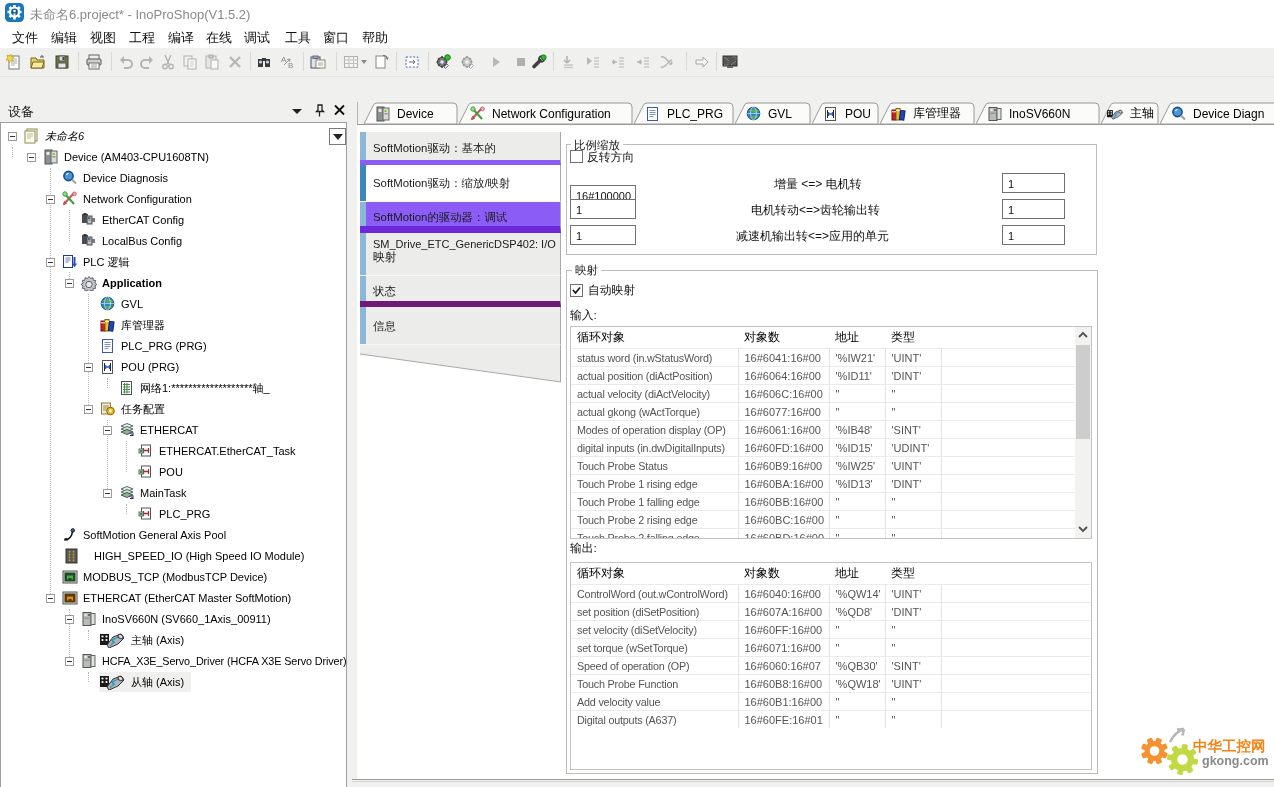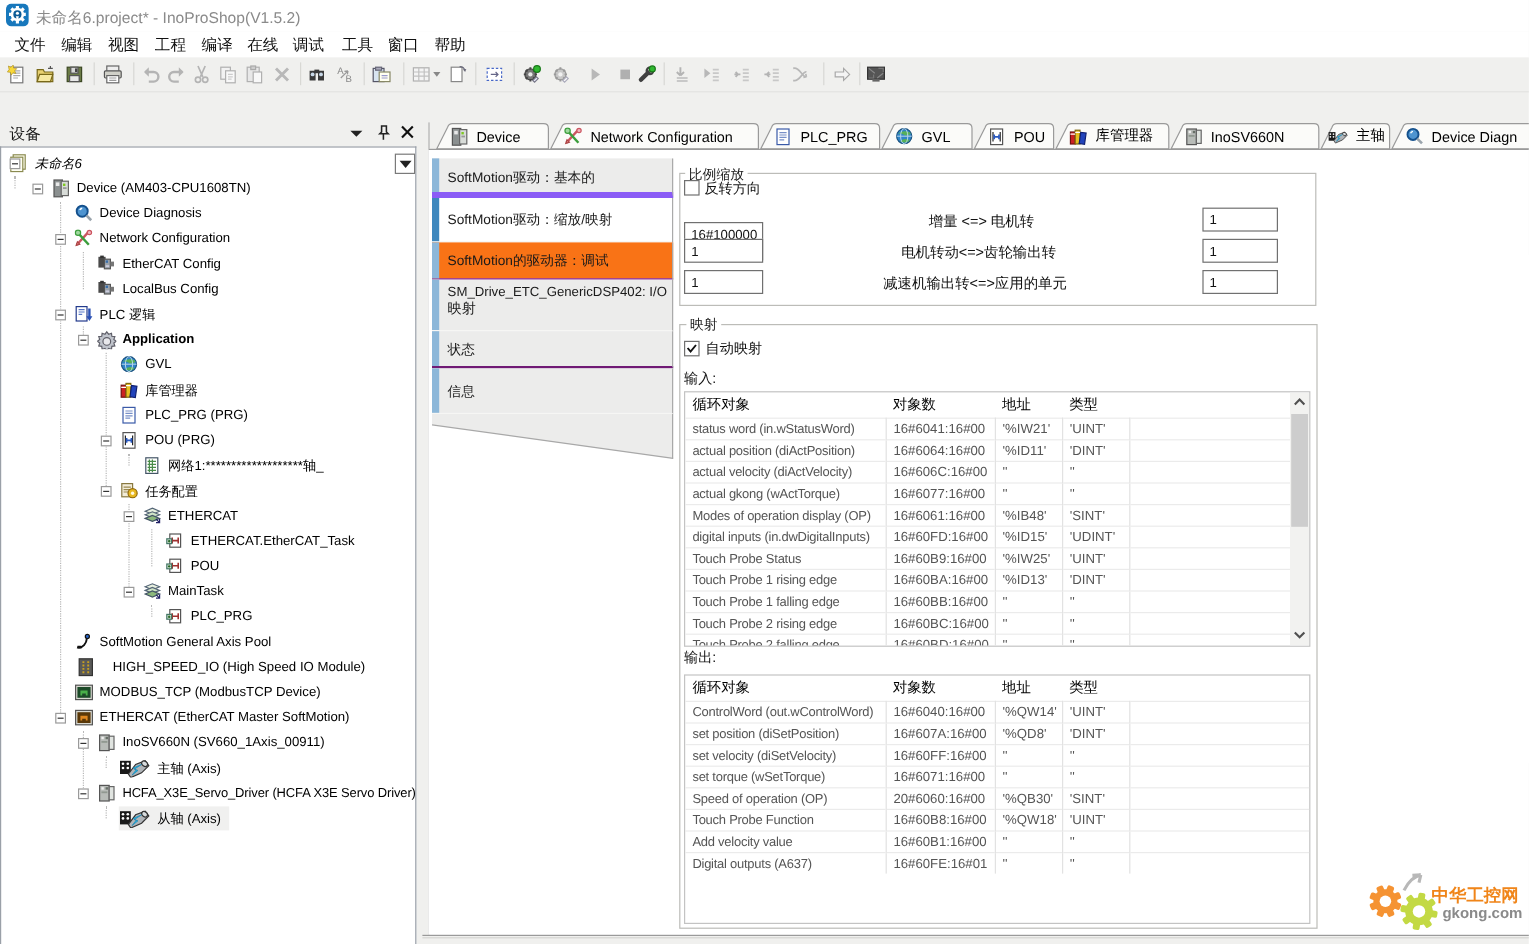--- a/index.html
+++ b/index.html
@@ -452,21 +452,21 @@
 <div class="vln" style="left:69px;top:210px;height:31px"></div>
 <div class="vln" style="left:69px;top:272px;height:11px"></div>
 <div class="vln" style="left:69px;top:609px;height:52px"></div>
 <div class="vln" style="left:88px;top:294px;height:115px"></div>
 <div class="vln" style="left:88px;top:630px;height:10px"></div>
 <div class="vln" style="left:88px;top:672px;height:10px"></div>
 <div class="vln" style="left:107px;top:378px;height:10px"></div>
 <div class="vln" style="left:107px;top:420px;height:73px"></div>
 <div class="vln" style="left:126px;top:441px;height:31px"></div>
 <div class="vln" style="left:126px;top:504px;height:10px"></div>
-<div class="trow" style="left:8px;top:126px">
+<div class="trow" style="left:24px;top:126px">
     <svg width="16" height="16">
       <use href="#g-proj"></use>
     </svg>
     <i>未命名6</i>
   </div>
 <div class="exp" style="left:8px;top:132px"></div>
 <div class="trow" style="left:43px;top:147px"><svg width="16" height="16">
       <use href="#g-dev"></use>
     </svg>Device (AM403-CPU1608TN)</div>
 <div class="exp" style="left:27px;top:153px"></div>
@@ -606,29 +606,29 @@
       <use href="#g-mag"></use>
     </svg>Device Diagn</div>
 <div class="emi" style="top:132px;height:33px;background:#ececeb;border-bottom:5px solid #8b5cf6">
     <div class="bar" style="background:#8cb7d9"></div>
     <div class="t" style="top:9px">SoftMotion驱动：基本的</div>
   </div>
 <div class="emi" style="top:165px;height:37px;background:#ffffff;border-bottom:1px solid #f6f6f4">
     <div class="bar" style="background:#3e87bd"></div>
     <div class="t" style="top:11px">SoftMotion驱动：缩放/映射</div>
   </div>
-<div class="emi" style="top:202px;height:31px;background:#f97316;border-bottom:1px solid #6d28d9">
+<div class="emi" style="top:202px;height:31px;background:#8b5cf6;border-bottom:7px solid #6d28d9">
     <div class="bar" style="background:#8cb7d9"></div>
     <div class="t" style="top:8px">SoftMotion的驱动器：调试</div>
   </div>
 <div class="emi" style="top:233px;height:43px;background:#ececeb;border-bottom:1px solid #f6f6f4">
     <div class="bar" style="background:#8cb7d9"></div>
     <div class="t" style="top:5px;white-space:nowrap;font-size:11px">SM_Drive_ETC_GenericDSP402: I/O<br><span style="font-size:11.8px">映射</span></div>
   </div>
-<div class="emi" style="top:276px;height:31px;background:#ececeb;border-bottom:2px solid #701a75">
+<div class="emi" style="top:276px;height:31px;background:#ececeb;border-bottom:6px solid #701a75">
     <div class="bar" style="background:#8cb7d9"></div>
     <div class="t" style="top:8px">状态</div>
   </div>
 <div class="emi" style="top:307px;height:38px;background:#ececeb;border-bottom:1px solid #f6f6f4">
     <div class="bar" style="background:#8cb7d9"></div>
     <div class="t" style="top:12px">信息</div>
   </div>
 <svg class="ab" style="left:360px;top:345px" width="202" height="40">
     <polygon points="0,0 201,0 201,37 0,9" fill="#ececeb"></polygon>
     <path d="M0,9 L201,37" stroke="#a8a8a8" fill="none"></path>
@@ -799,21 +799,21 @@
         </tr>
         <tr>
           <td class="c1">set torque (wSetTorque)</td>
           <td>16#6071:16#00</td>
           <td>''</td>
           <td>''</td>
           <td></td>
         </tr>
         <tr>
           <td class="c1">Speed of operation (OP)</td>
-          <td>20#6060:16#00</td>
+          <td>16#6060:16#07</td>
           <td>'%QB30'</td>
           <td>'SINT'</td>
           <td></td>
         </tr>
         <tr>
           <td class="c1">Touch Probe Function</td>
           <td>16#60B8:16#00</td>
           <td>'%QW18'</td>
           <td>'UINT'</td>
           <td></td>

